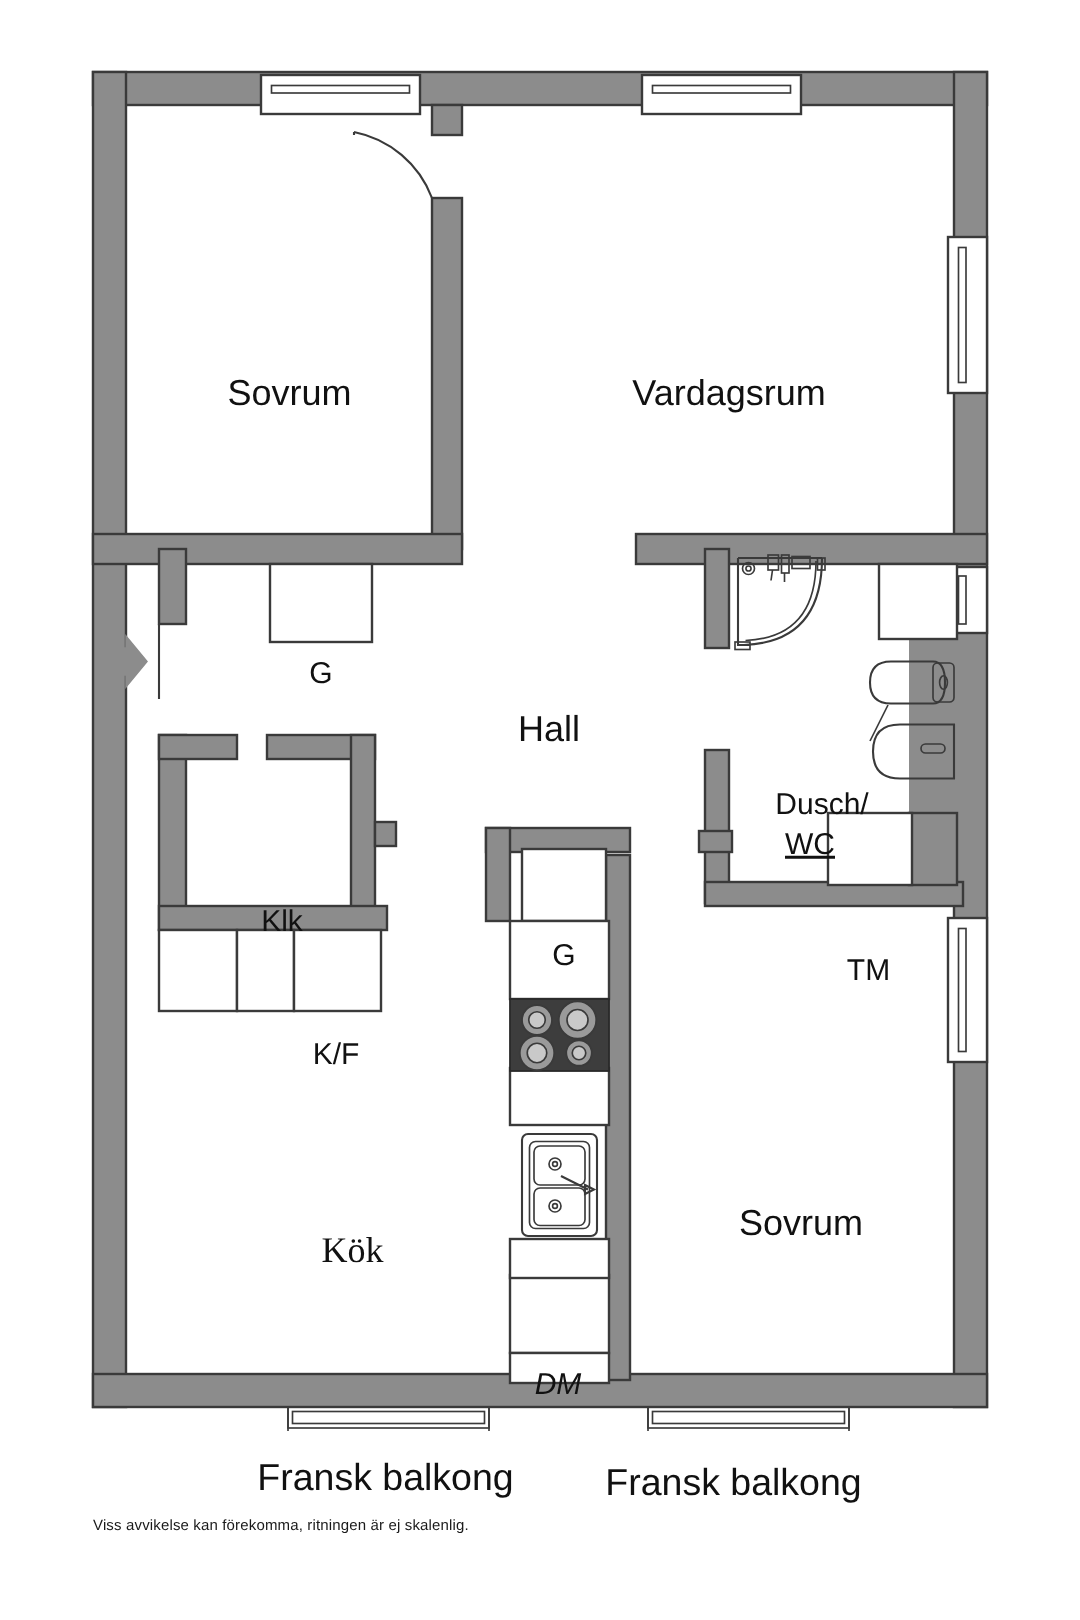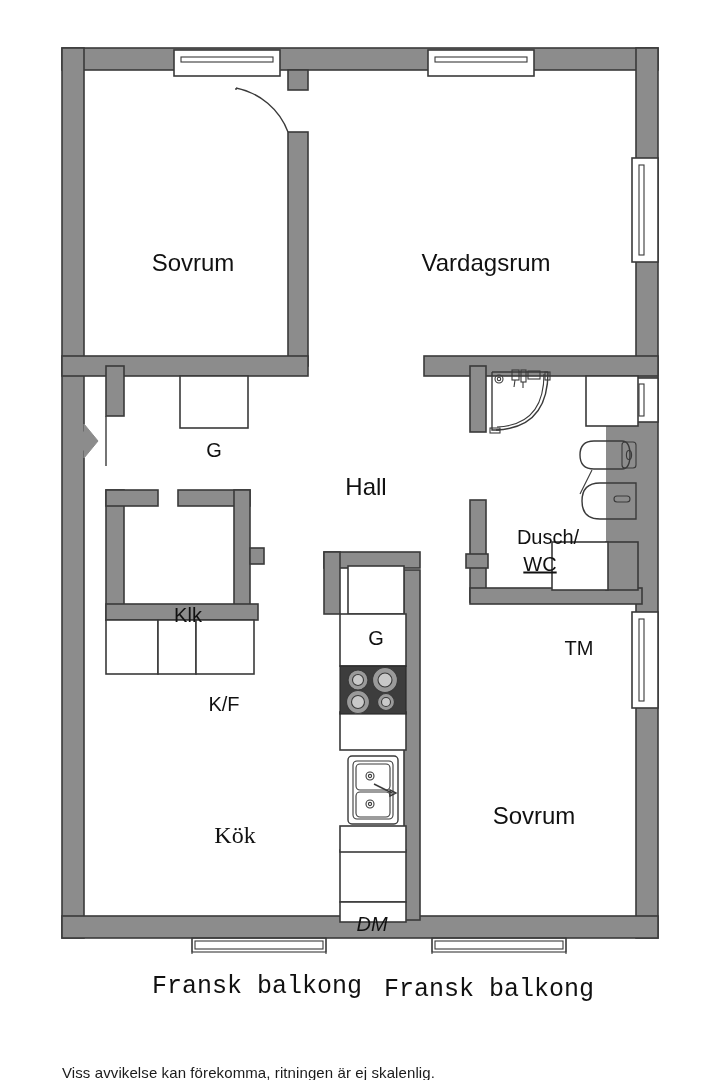--- a/index.html
+++ b/index.html
@@ -38,27 +38,26 @@
   }
   .lbl-lg { font-size: 24px; }
   .lbl-md { font-size: 20px; }
   .lbl-sm { font-size: 20px; }
   .balcony-label {
     position: absolute;
     color: #111111;
     font-size: 25px;
     white-space: nowrap;
     transform: translate(-50%, -50%);
-    font-family: Liberation Mono, monospace;
   }
   .disclaimer {
     position: absolute;
     left: 62px;
-    top: 1064px;
-    font-size: 15px;
+    top: 1012px;
+    font-size: 10px;
     color: #1a1a1a;
     letter-spacing: 0.1px;
   }
 </style>
 </head>
 <body>
 
 <div id="floorplan-root">
 
   <svg id="plan-svg" viewBox="0 0 720 1080">

